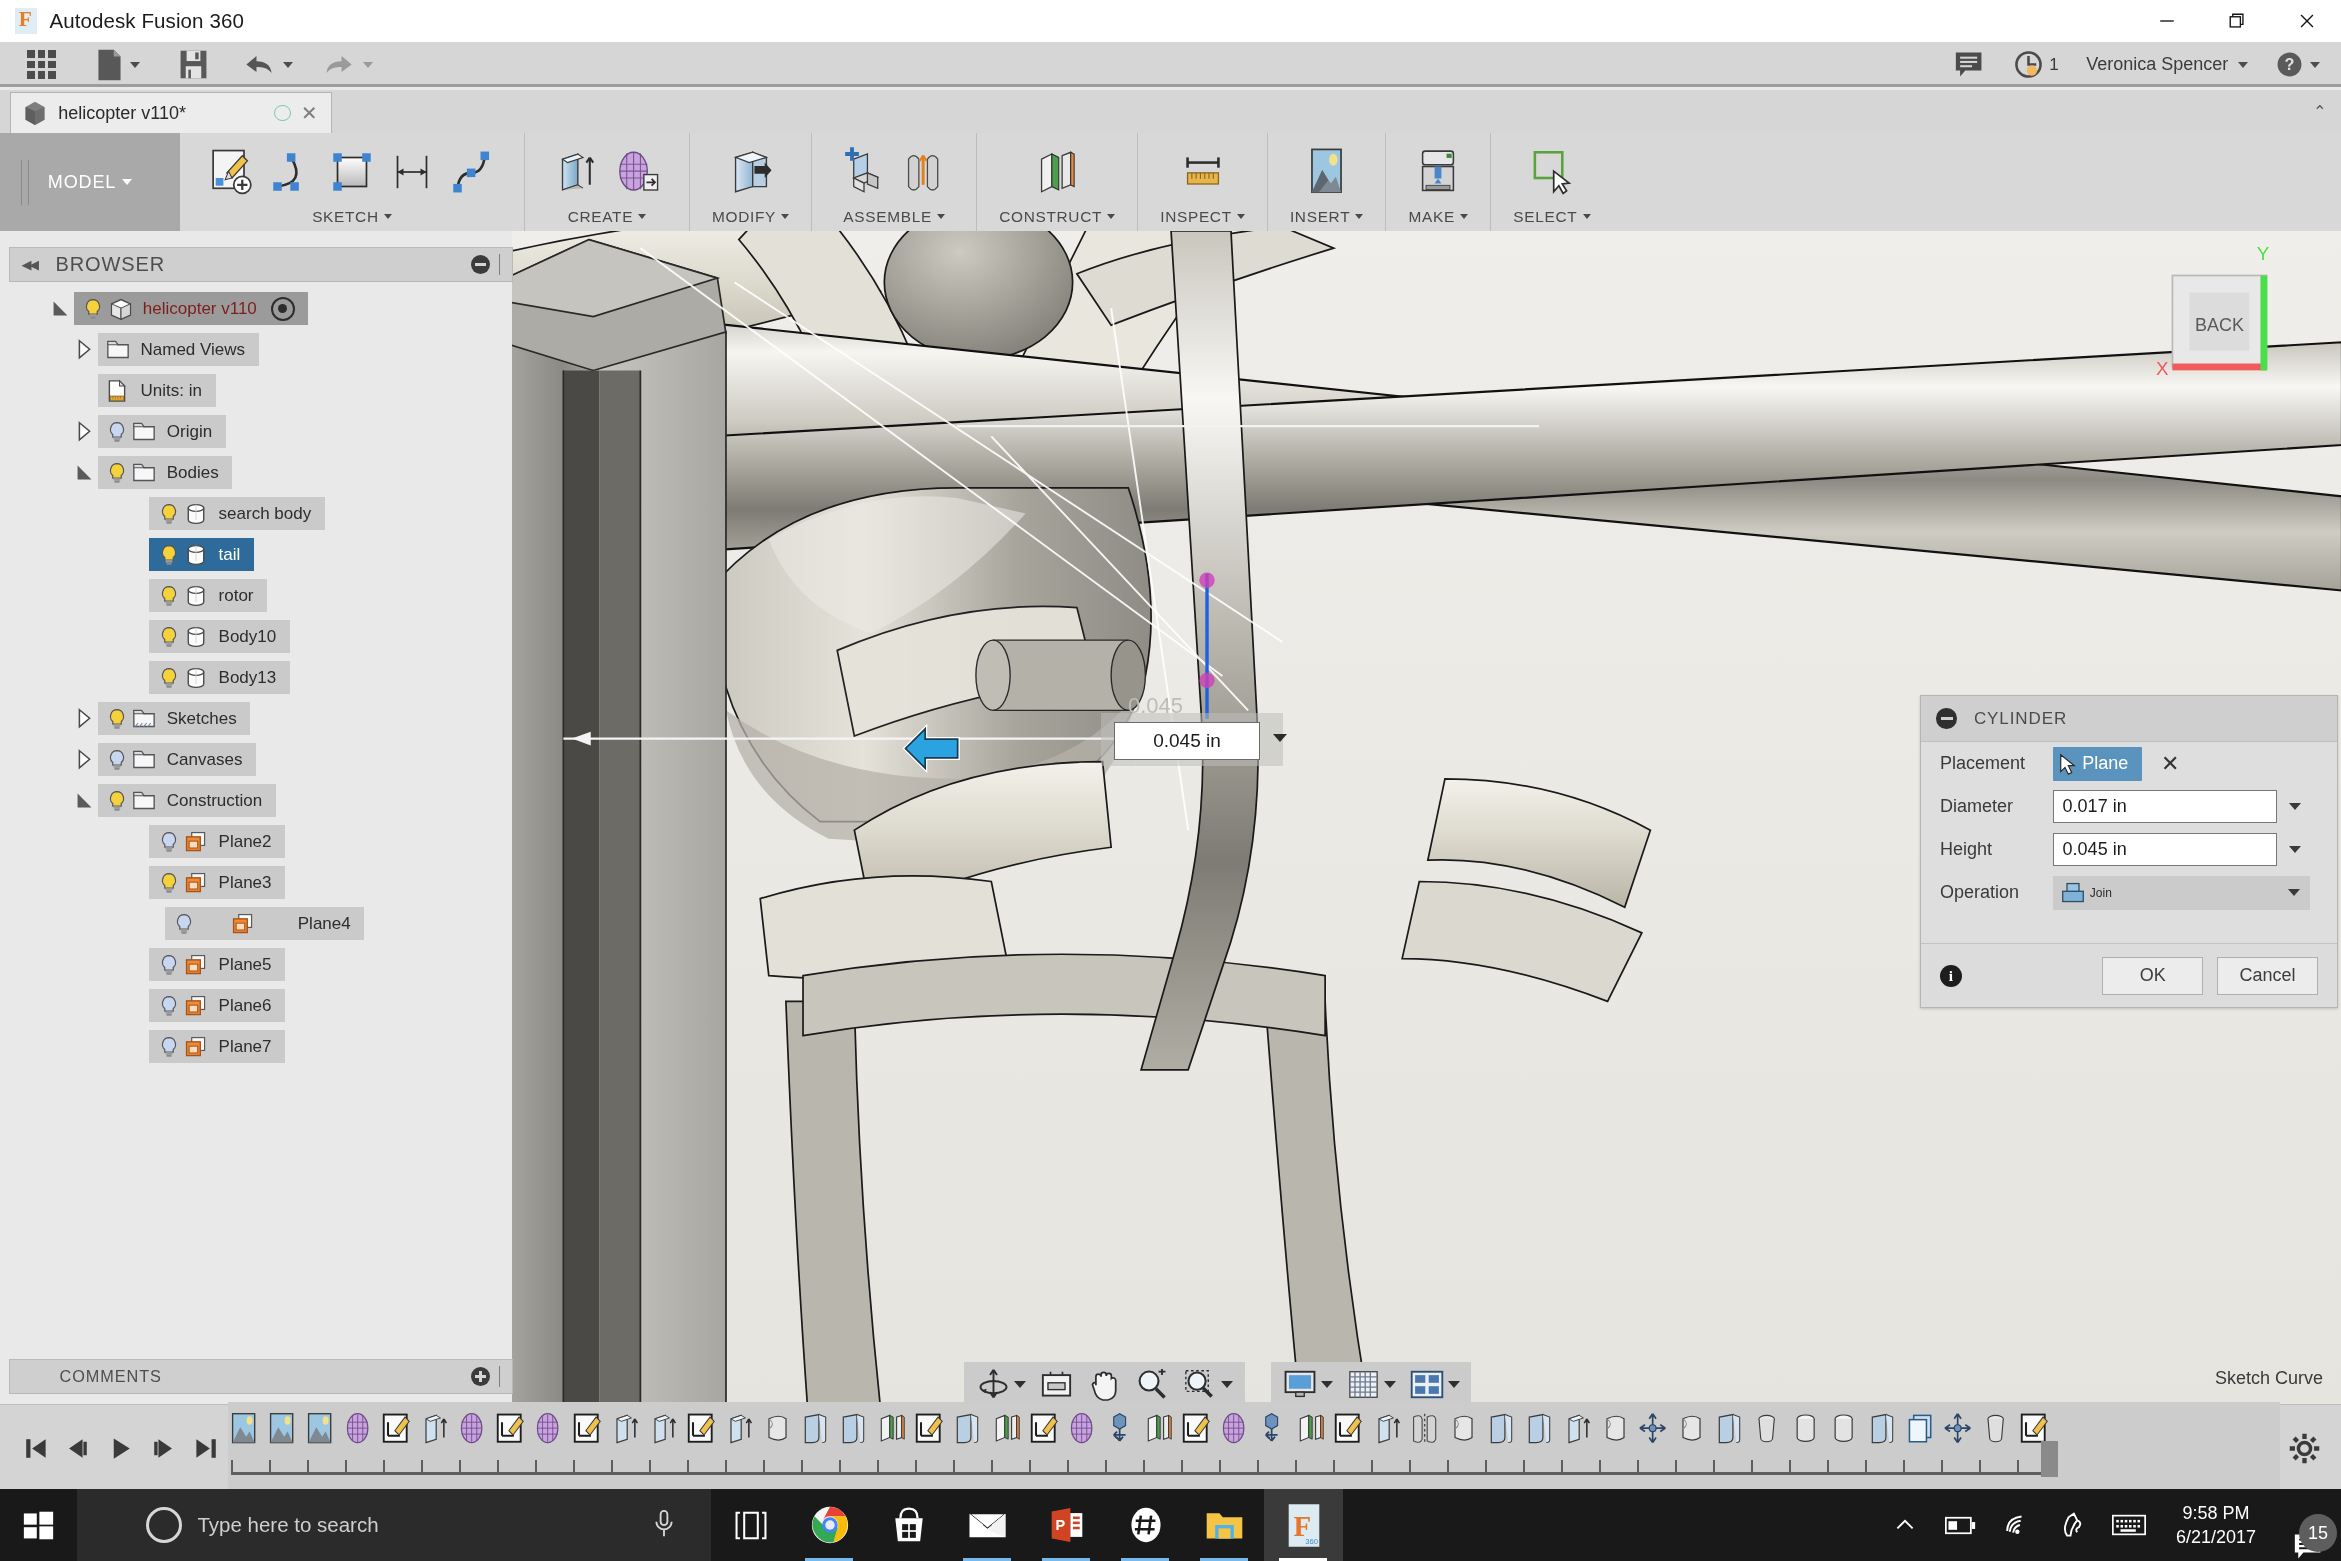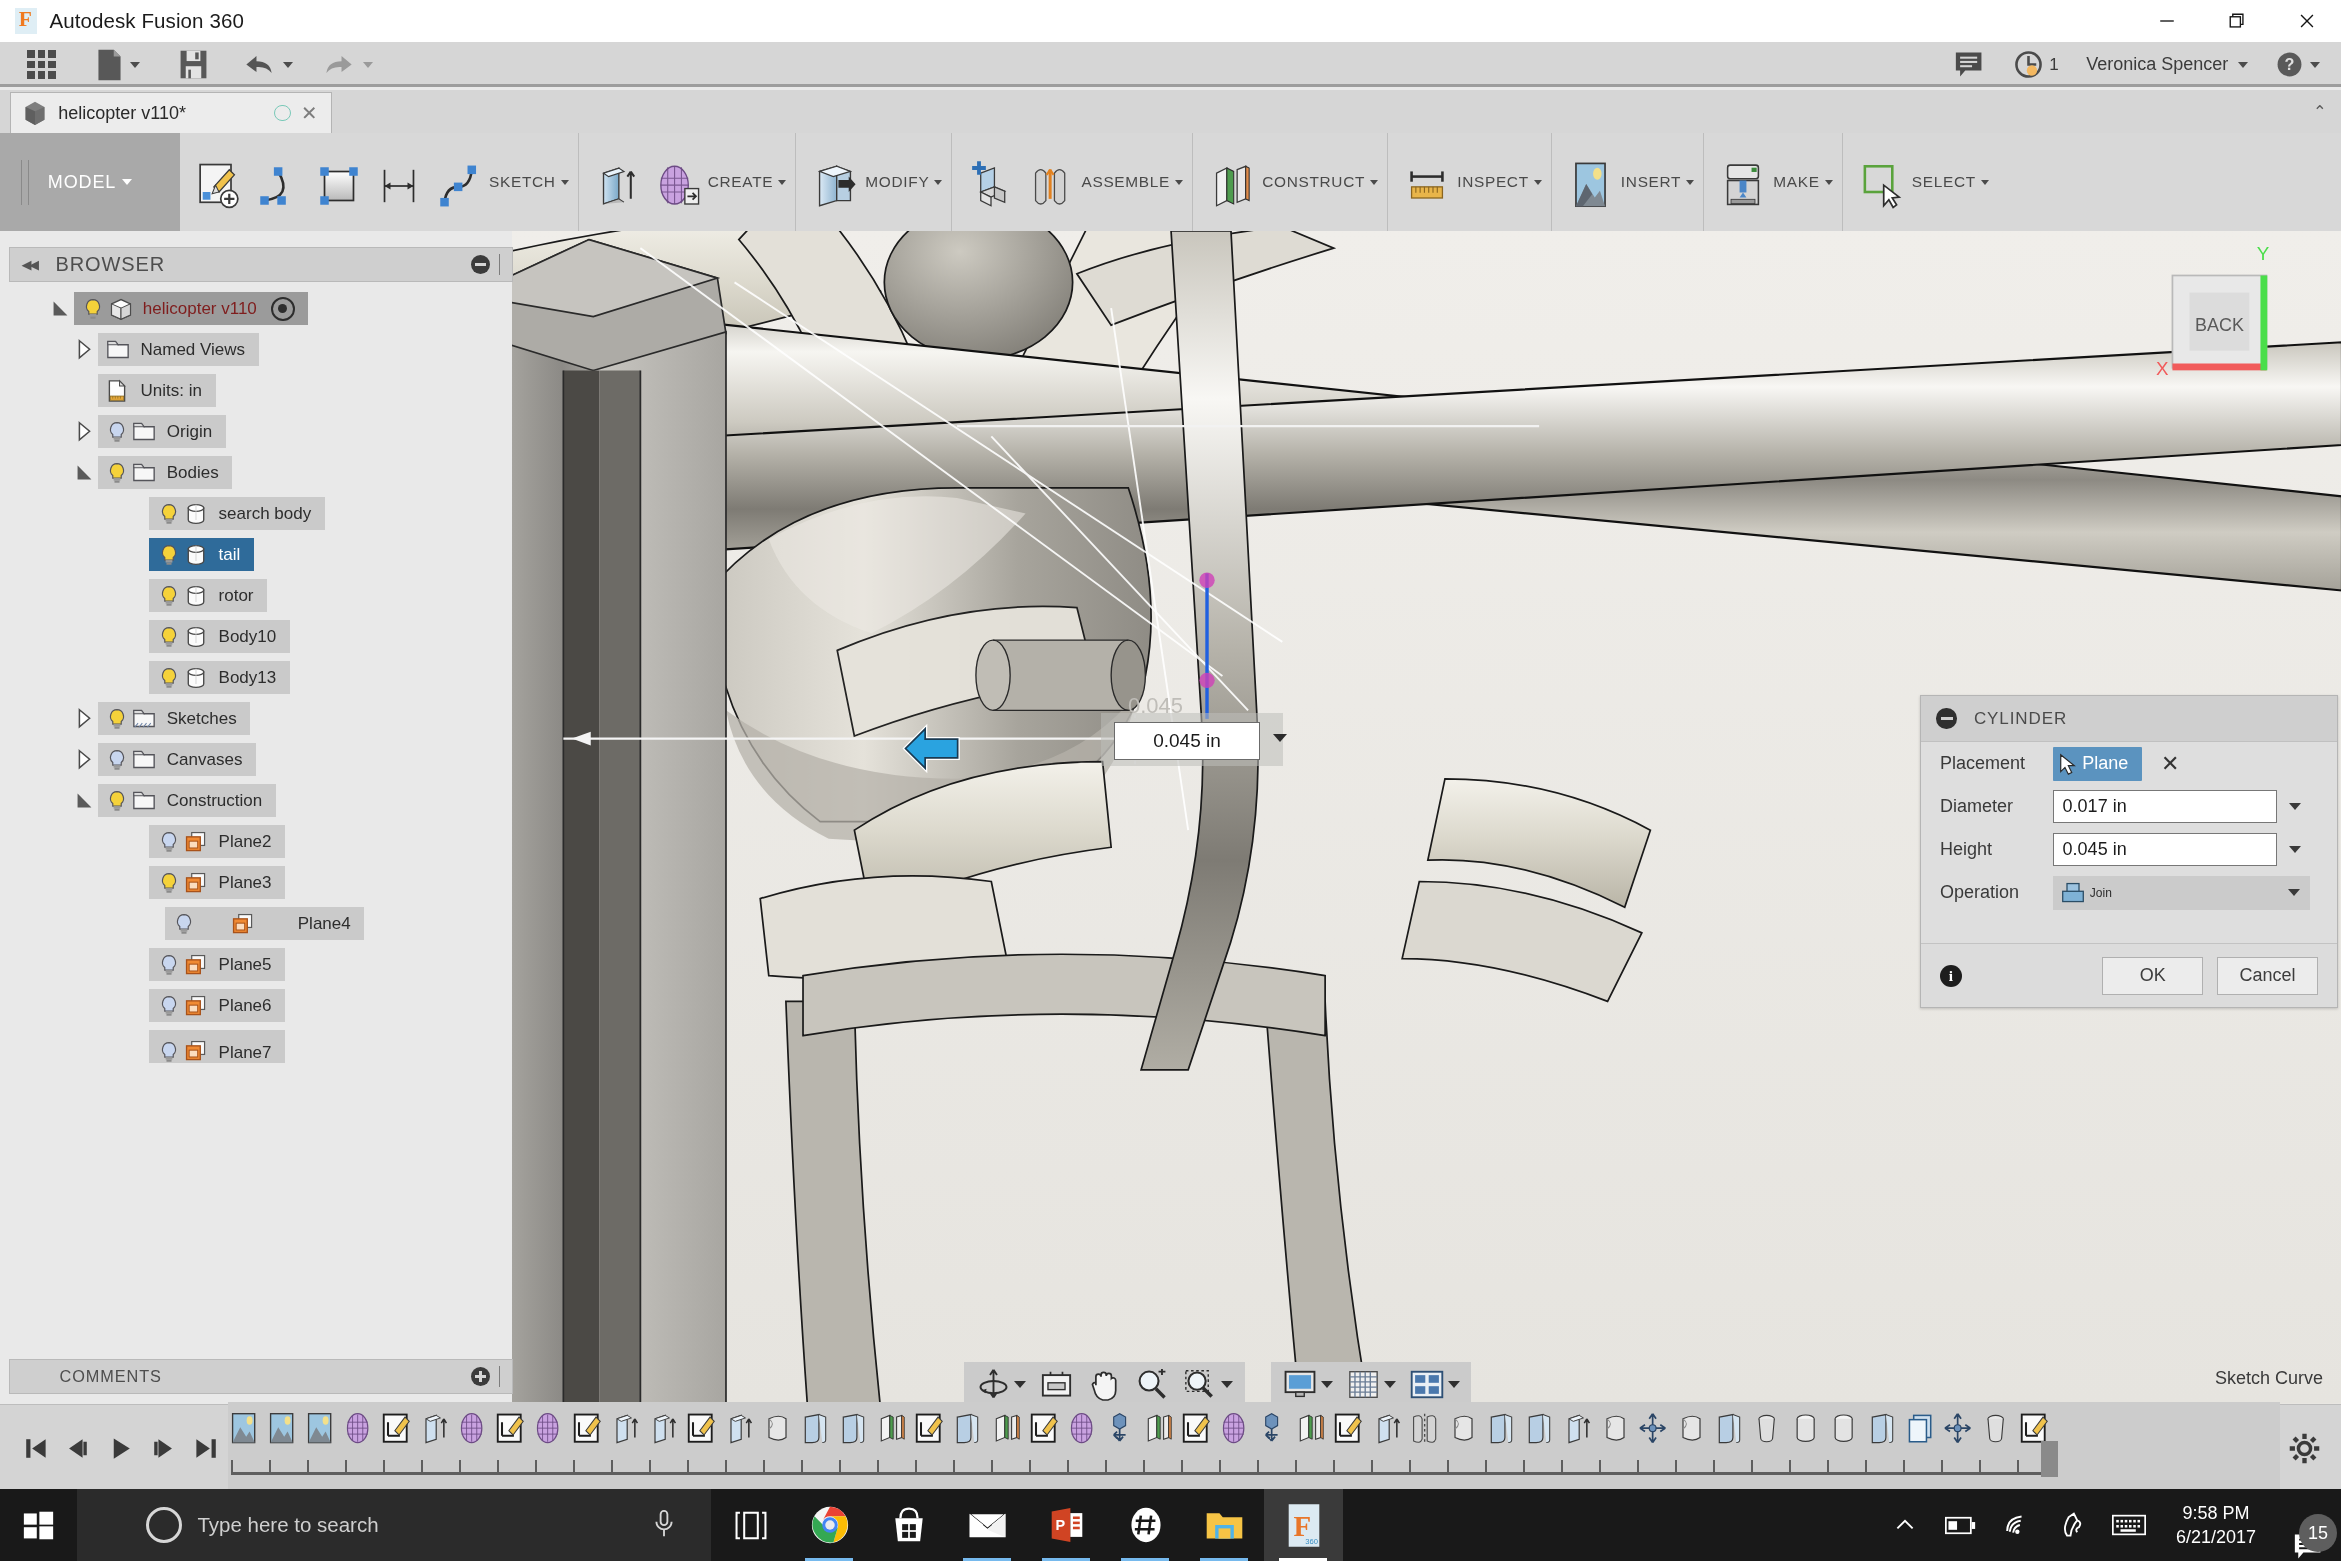--- a/index.html
+++ b/index.html
@@ -68,22 +68,22 @@
     background:#d8d8d8;display:flex;align-items:stretch;
   }
   #wsbtn{
     width:180px;background:#a9a9a9;display:flex;align-items:center;justify-content:center;
     color:#fff;font-size:18px;letter-spacing:0.9px;position:relative;
   }
   #wsbtn .grip{position:absolute;left:20.5px;top:27px;height:45px;width:6.8px;
      border-left:1.7px solid #8a8a8a;border-right:1.7px solid #8a8a8a;}
   #wsbtn .caret{border-top-color:#fff;}
   .panel{
-    display:flex;flex-direction:row;align-items:center;justify-content:flex-start;
-    border-right:1.7px solid #bdbdbd;padding:0 9px;box-sizing:border-box;
+    display:flex;flex-direction:column;align-items:center;justify-content:flex-start;
+    border-right:1.7px solid #bdbdbd;padding:0 22px;box-sizing:border-box;
   }
   .panel:last-child{border-right:none;}
   .panel-row{display:flex;align-items:flex-end;height:67px;padding-top:3.4px;}
   .panel-title{font-size:15.4px;color:#4a4a4a;letter-spacing:0.7px;display:flex;align-items:center;height:27px;}
   .panel-title .caret{border-top:5.1px solid #4a4a4a;border-left:4.3px solid transparent;border-right:4.3px solid transparent;margin-left:5.1px;}
   .ribbon-btn{width:60px;height:62px;display:flex;align-items:center;justify-content:center;}
 
   
   #browser-head{
     position:absolute;left:8.6px;top:247px;width:502px;height:33px;
@@ -1062,21 +1062,21 @@
           <div class="ticon"><svg width="24" height="24" viewBox="0 0 28 28">
         <rect x="9" y="3" width="15" height="15" fill="#fafafa" stroke="#5a5a5a" stroke-width="1.4"></rect>
         <rect x="3" y="8" width="16" height="16" fill="#f08a33" stroke="#a8521a" stroke-width="1.6"></rect>
         <rect x="6" y="13" width="10" height="8" fill="#fbdcbe" stroke="#a8521a" stroke-width="1.2"></rect>
             </svg></div>
           <span class="tlabel">Plane6</span>
         </div>
       </div>
       <div class="tnode">
         <div style="margin-left: 108px; width: 26px; display: flex; align-items: center; justify-content: center;"></div>
-        <div class="trow" style="margin-left: 6.8px; align-items: flex-end;">
+        <div class="trow" style="margin-left: 6.8px;">
           <div class="bulb"><svg width="22" height="22" viewBox="0 0 26 26">
     <path d="M13 2 a8 8 0 0 1 5 14 v3 h-10 v-3 a8 8 0 0 1 5 -14 Z" fill="#c8d6ef" stroke="#55555b" stroke-width="1.4"></path>
     <rect x="9" y="19" width="8" height="3" fill="#9a9a9a"></rect>
     <rect x="10" y="22" width="6" height="2.5" fill="#8a8a8a"></rect>
   </svg></div>
           <div class="ticon"><svg width="24" height="24" viewBox="0 0 28 28">
         <rect x="9" y="3" width="15" height="15" fill="#fafafa" stroke="#5a5a5a" stroke-width="1.4"></rect>
         <rect x="3" y="8" width="16" height="16" fill="#f08a33" stroke="#a8521a" stroke-width="1.6"></rect>
         <rect x="6" y="13" width="10" height="8" fill="#fbdcbe" stroke="#a8521a" stroke-width="1.2"></rect>
             </svg></div>

